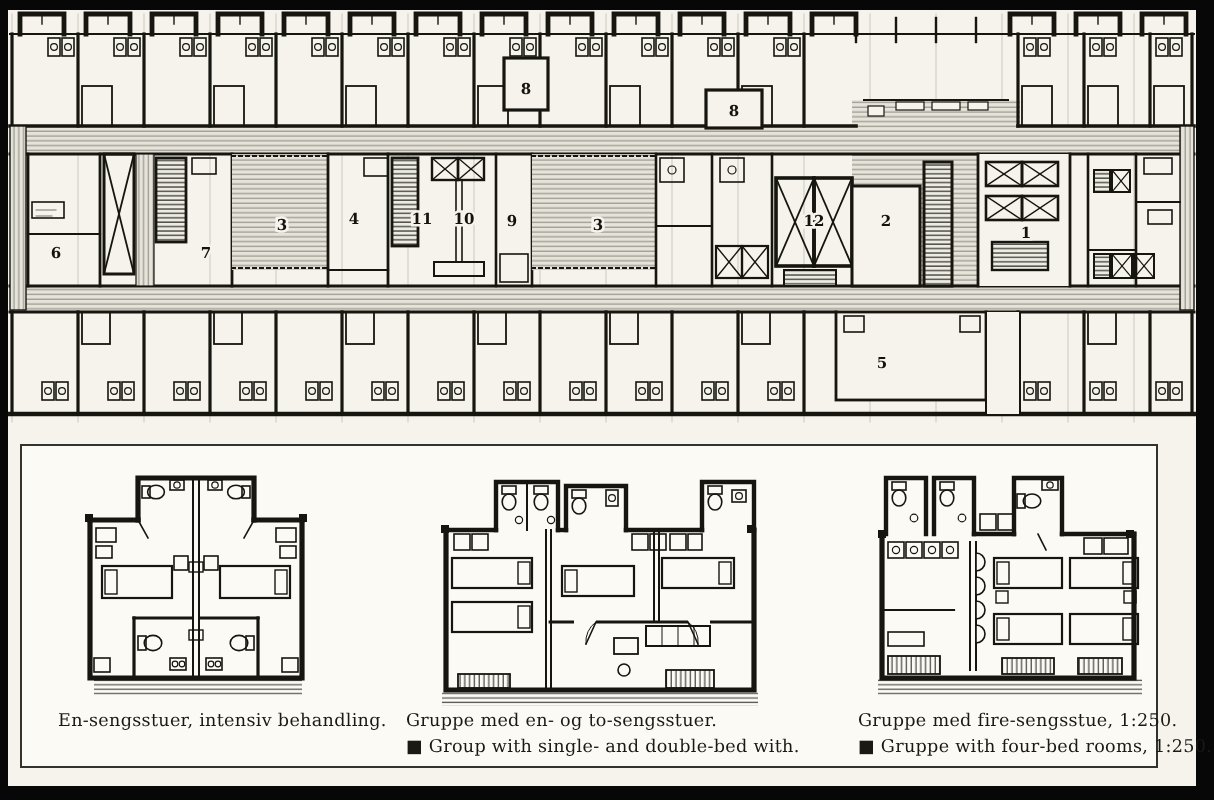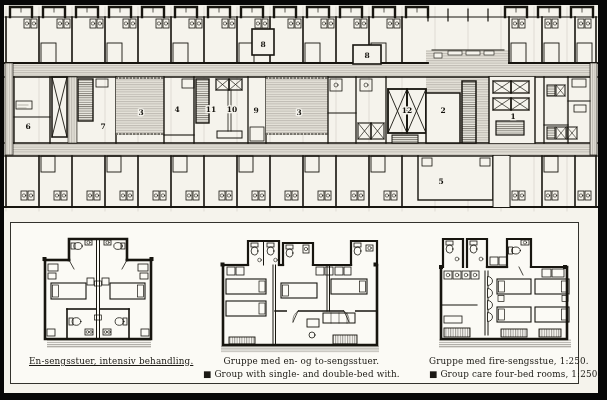--- a/index.html
+++ b/index.html
@@ -5,21 +5,21 @@
   html,body{margin:0;padding:0;background:#ffffff;}
   .photo{position:relative;width:607px;height:400px;background:#070707;overflow:hidden;
          font-family:"DejaVu Serif", serif;}
   .paper{position:absolute;left:4px;top:5px;width:594px;height:388px;background:#f5f3ec;}
   .mainplan{position:absolute;left:0;top:0;}
   .panel{position:absolute;left:6px;top:217px;width:567px;height:160px;
          border:1.5px solid #33322d;background:#fbfaf5;}
   .detailplans{position:absolute;left:0;top:0;}
   .caption{position:absolute;top:132px;font-size:8.8px;line-height:1.45;color:#1b1914;
            letter-spacing:.15px;white-space:nowrap;}
-  .cap1{left:18px;text-decoration:underline;} .cap2{left:192px;text-align:center;} .cap3{left:406px;margin-left:12px;}
+  .cap1{left:18px;} .cap2{left:192px;} .cap3{left:406px;margin-left:12px;}
   .rl{font-family:"DejaVu Serif",serif;font-size:7.5px;font-weight:bold;fill:#14120d;
       text-anchor:middle;paint-order:stroke;stroke:#f5f3ec;stroke-width:2.6px;}
   svg{display:block;}
 </style>
 </head>
 <body>
 
 <div class="photo">
   <div class="paper">
 
@@ -536,17 +536,17 @@
 
       <div class="caption cap1">
         <div>En-sengsstuer, intensiv behandling.</div>
       </div>
       <div class="caption cap2">
         <div>Gruppe med en- og to-sengsstuer.</div>
         <div>■ Group with single- and double-bed with.</div>
       </div>
       <div class="caption cap3">
         <div>Gruppe med fire-sengsstue, 1:250.</div>
-        <div>■ Group care four-bed rooms, 1:250.</div>
+        <div>■ Gruppe with four-bed rooms, 1:250.</div>
       </div>
     </div>
   </div>
 </div>
 
 </body></html>

